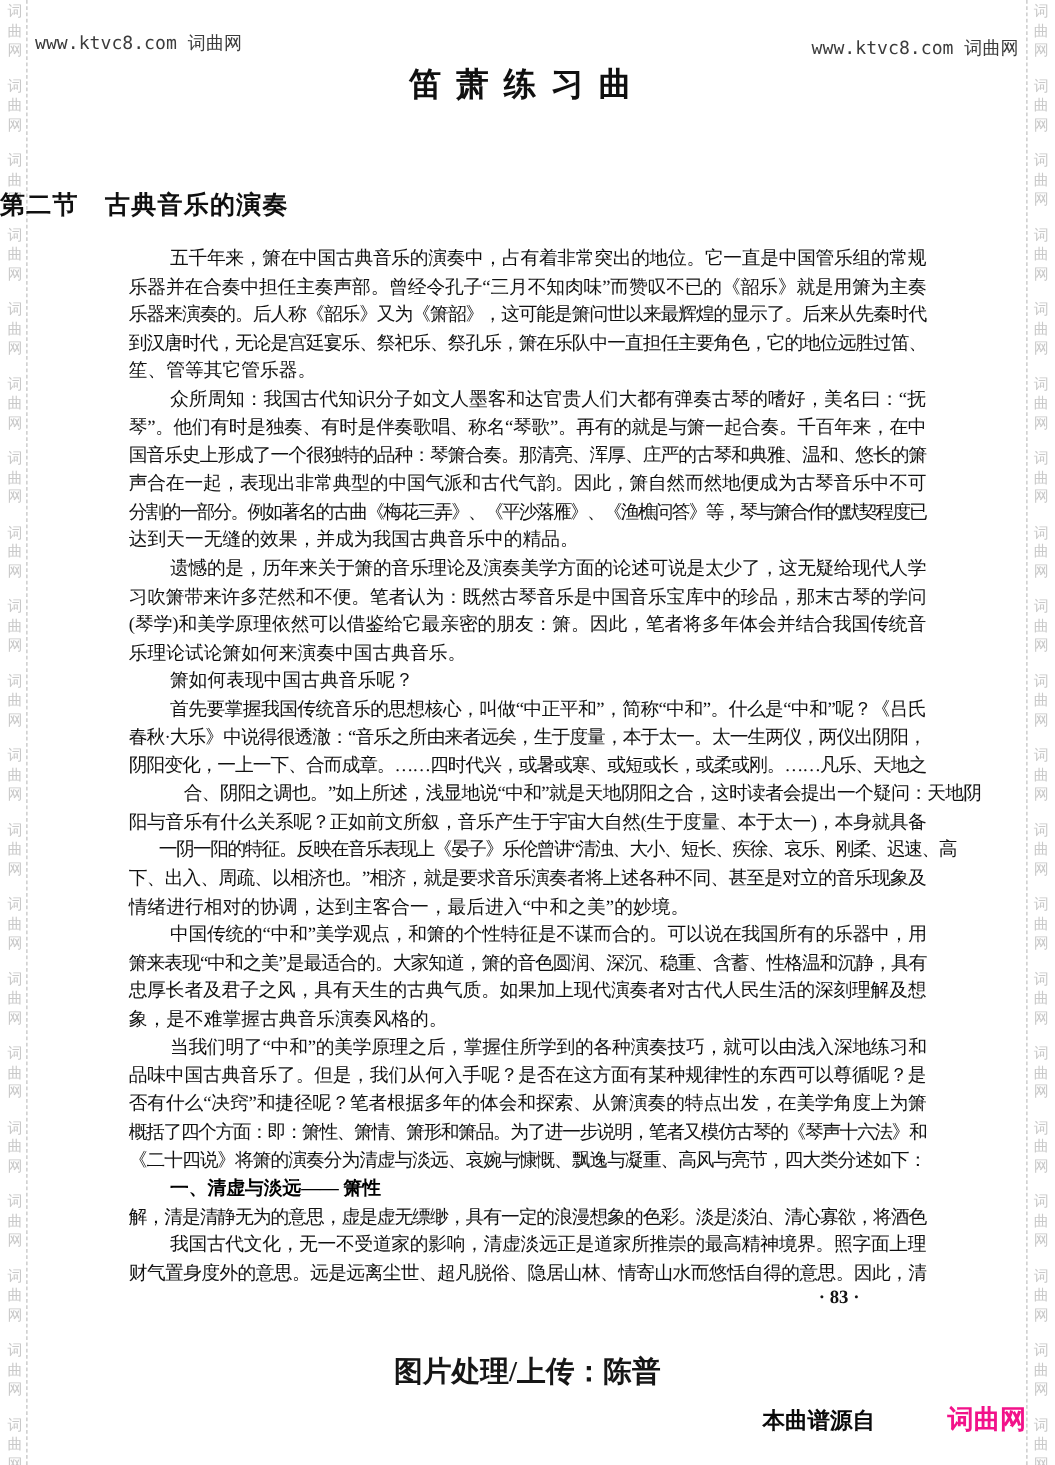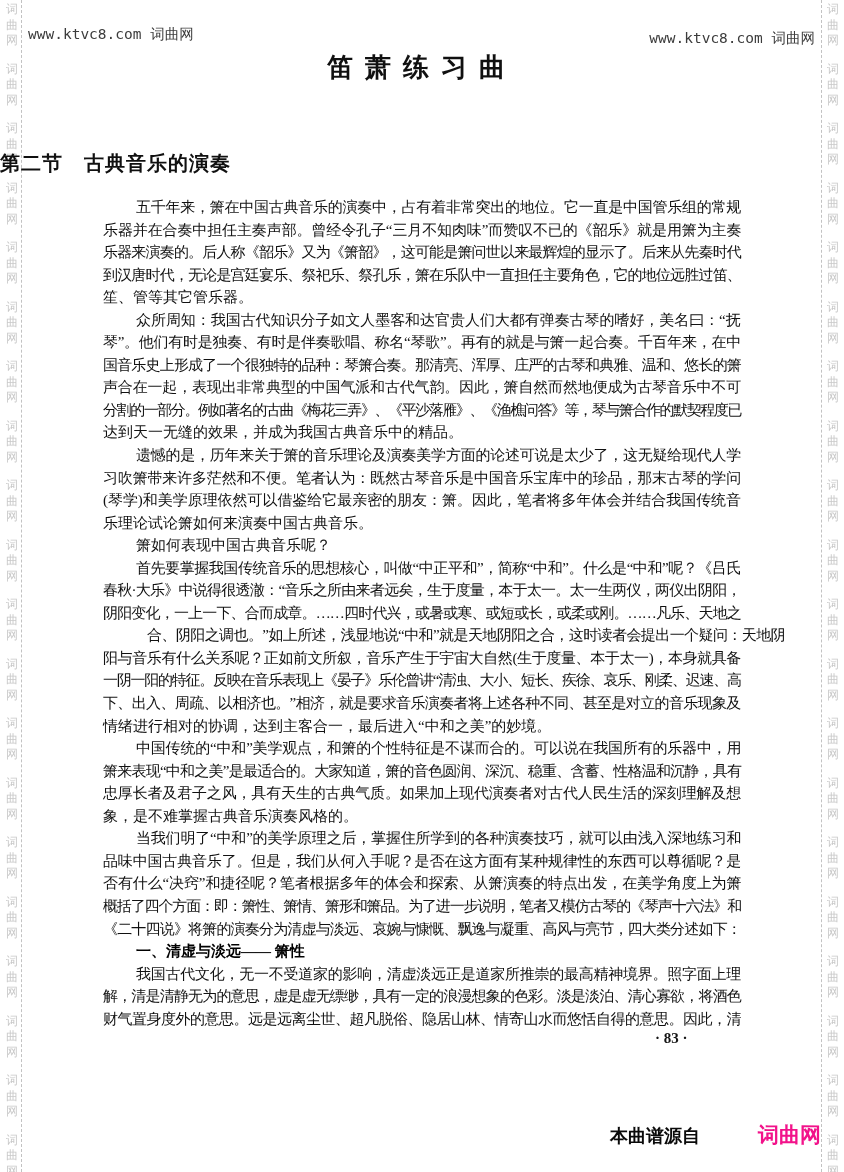--- a/index.html
+++ b/index.html
@@ -325,38 +325,39 @@
       <div class="line first" style="letter-spacing: -0.243902px;">遗憾的是，历年来关于箫的音乐理论及演奏美学方面的论述可说是太少了，这无疑给现代人学</div>
       <div class="line" style="letter-spacing: -0.162791px;">习吹箫带来许多茫然和不便。笔者认为：既然古琴音乐是中国音乐宝库中的珍品，那末古琴的学问</div>
       <div class="line" style="letter-spacing: -0.0454545px;">(琴学)和美学原理依然可以借鉴给它最亲密的朋友：箫。因此，笔者将多年体会并结合我国传统音</div>
       <div class="line last">乐理论试论箫如何来演奏中国古典音乐。</div>
       <div class="line first last">箫如何表现中国古典音乐呢？</div>
       <div class="line first" style="letter-spacing: -0.444444px;">首先要掌握我国传统音乐的思想核心，叫做“中正平和”，简称“中和”。什么是“中和”呢？《吕氏</div>
       <div class="line" style="letter-spacing: -0.73913px;">春秋·大乐》中说得很透澈：“音乐之所由来者远矣，生于度量，本于太一。太一生两仪，两仪出阴阳，</div>
       <div class="line" style="letter-spacing: -0.822222px;">阴阳变化，一上一下、合而成章。……四时代兴，或暑或寒、或短或长，或柔或刚。……凡乐、天地之</div>
       <div class="line" style="letter-spacing: -0.586957px; margin-left: 44px;">合、阴阳之调也。”如上所述，浅显地说“中和”就是天地阴阳之合，这时读者会提出一个疑问：天地阴</div>
       <div class="line" style="letter-spacing: -0.377778px;">阳与音乐有什么关系呢？正如前文所叙，音乐产生于宇宙大自然(生于度量、本于太一)，本身就具备</div>
-      <div class="line" style="letter-spacing: -1.25532px;">一阴一阳的特征。反映在音乐表现上《晏子》乐伦曾讲“清浊、大小、短长、疾徐、哀乐、刚柔、迟速、高</div>
+      <div class="line" style="letter-spacing: -1.25532px; margin-left: 24px;">一阴一阳的特征。反映在音乐表现上《晏子》乐伦曾讲“清浊、大小、短长、疾徐、哀乐、刚柔、迟速、高</div>
       <div class="line" style="letter-spacing: -0.644444px;">下、出入、周疏、以相济也。”相济，就是要求音乐演奏者将上述各种不同、甚至是对立的音乐现象及</div>
       <div class="line last">情绪进行相对的协调，达到主客合一，最后进入“中和之美”的妙境。</div>
       <div class="line first" style="letter-spacing: -0.190476px;">中国传统的“中和”美学观点，和箫的个性特征是不谋而合的。可以说在我国所有的乐器中，用</div>
       <div class="line" style="letter-spacing: -0.76087px;">箫来表现“中和之美”是最适合的。大家知道，箫的音色圆润、深沉、稳重、含蓄、性格温和沉静，具有</div>
       <div class="line" style="letter-spacing: -0.162791px;">忠厚长者及君子之风，具有天生的古典气质。如果加上现代演奏者对古代人民生活的深刻理解及想</div>
       <div class="line last">象，是不难掌握古典音乐演奏风格的。</div>
       <div class="line first" style="letter-spacing: -0.190476px;">当我们明了“中和”的美学原理之后，掌握住所学到的各种演奏技巧，就可以由浅入深地练习和</div>
       <div class="line" style="letter-spacing: -0.162791px;">品味中国古典音乐了。但是，我们从何入手呢？是否在这方面有某种规律性的东西可以尊循呢？是</div>
       <div class="line" style="letter-spacing: -0.113636px;">否有什么“决窍”和捷径呢？笔者根据多年的体会和探索、从箫演奏的特点出发，在美学角度上为箫</div>
       <div class="line" style="letter-spacing: -1.13043px;">概括了四个方面：即：箫性、箫情、箫形和箫品。为了进一步说明，笔者又模仿古琴的《琴声十六法》和</div>
       <div class="line last" style="letter-spacing: -0.822222px;">《二十四说》将箫的演奏分为清虚与淡远、哀婉与慷慨、飘逸与凝重、高风与亮节，四大类分述如下：</div>
       <div class="line first last subhead">一、清虚与淡远—— 箫性</div>
+      <div class="line" style="letter-spacing: -0.822222px;">解，清是清静无为的意思，虚是虚无缥缈，具有一定的浪漫想象的色彩。淡是淡泊、清心寡欲，将酒色</div>
       <div class="line first" style="letter-spacing: -0.243902px;">我国古代文化，无一不受道家的影响，清虚淡远正是道家所推崇的最高精神境界。照字面上理</div>
-      <div class="line" style="letter-spacing: -0.822222px;">解，清是清静无为的意思，虚是虚无缥缈，具有一定的浪漫想象的色彩。淡是淡泊、清心寡欲，将酒色</div>
       <div class="line last" style="letter-spacing: -0.5px;">财气置身度外的意思。远是远离尘世、超凡脱俗、隐居山林、情寄山水而悠恬自得的意思。因此，清</div>
     </div>
 
   <div class="page-number">· 83 ·</div>
 
+  <div class="credit">图片处理/上传：陈普</div>
   <div class="source-line">
     <span class="source-prefix">本曲谱源自</span>
     <span class="source-site" style="color: rgb(242, 18, 138);">词曲网</span>
   </div>
 
 </div>
 
 </body></html>

